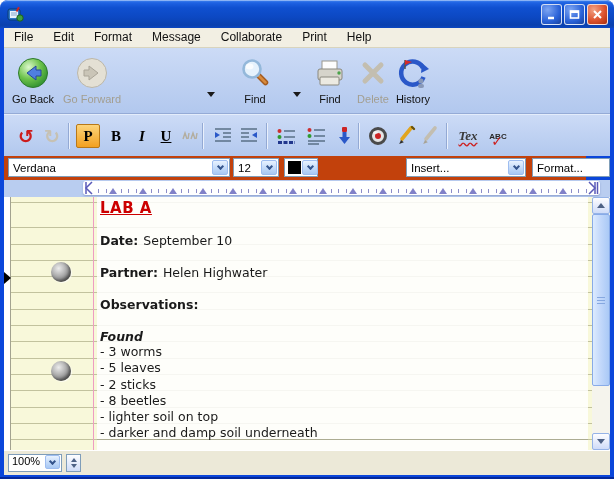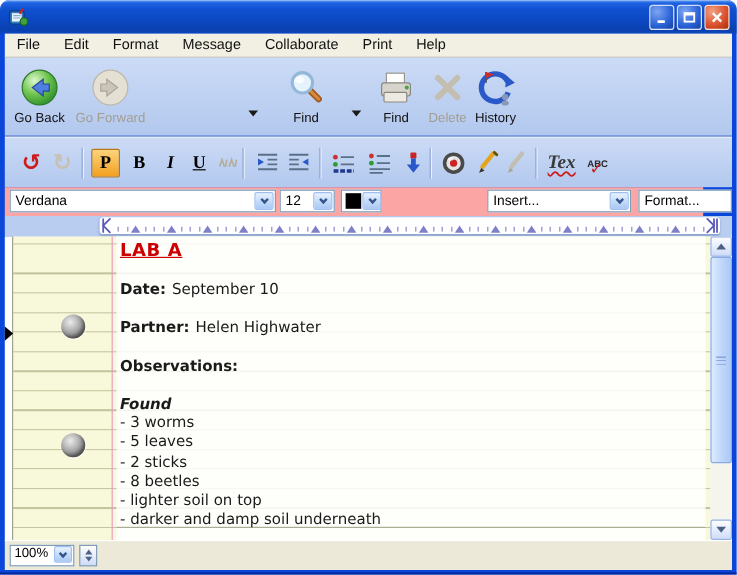--- a/index.html
+++ b/index.html
@@ -42,28 +42,28 @@
     background:linear-gradient(180deg,#ccdbf6,#b2c8ee); border-top:1px solid #e4edfb; }
   .fbtn { position:absolute; top:9px; width:24px; height:24px;
     display:flex; align-items:center; justify-content:center; }
   .sep { position:absolute; top:8px; width:1px; height:26px; background:#93a9d4; box-shadow:1px 0 0 #e9f0fc; }
   .glyph-undo { font-family:"DejaVu Sans",sans-serif; font-size:19px; font-weight:bold; color:#cc1c1c; line-height:1; }
   .glyph-redo { font-family:"DejaVu Sans",sans-serif; font-size:19px; font-weight:bold; color:#c6c1b3; line-height:1; }
   .ltr { font-family:"Liberation Serif",serif; font-size:15px; font-weight:bold; color:#000; }
   .p-selected { background:linear-gradient(180deg,#fdd47a,#f2a020); border:1px solid #b87818; border-radius:2px; }
   .ltr-i { font-weight:bold; font-style:italic; }
   .ltr-u { text-decoration:underline; }
-  .tex-txt { font-family:"Liberation Serif",serif; font-style:italic; font-weight:bold; font-size:16px; color:#3a3a3a;
+  .tex-txt { font-family:"Liberation Serif",serif; font-style:italic; font-weight:bold; font-size:13px; color:#3a3a3a;
     text-decoration:underline wavy #cc2020; text-underline-offset:2px; }
   .abc-wrap { position:relative; font-size:8px; font-weight:bold; color:#282828; }
   .abc-check { position:absolute; left:2px; top:1px; color:#cc2020; font-size:14px; font-weight:bold;
     font-family:"DejaVu Sans",sans-serif; }
 
   
-  .dropdownrow { position:absolute; left:4px; top:156px; width:582px; height:24px; background:#fca5a5; }
+  .dropdownrow { position:absolute; left:4px; top:156px; width:582px; height:24px; background:#c2410c; }
   .xpsel { position:absolute; top:2px; height:19px; background:#fff; border:1px solid #7f9db9;
     display:flex; align-items:center; font-size:11.5px; color:#000; }
   .xpsel .val { flex:1; padding-left:4px; white-space:nowrap; overflow:hidden; }
   .xpsel .chevbtn { width:16px; height:15px; margin-right:1px; border:1px solid #9ebdf0; border-radius:2px;
     background:linear-gradient(180deg,#e8f2ff,#c0d8f8 60%,#a8c8f4);
     display:flex; align-items:center; justify-content:center; flex:0 0 auto; }
   .chev { width:5px; height:5px; border-right:2px solid #34548c; border-bottom:2px solid #34548c;
     transform:rotate(45deg); margin-top:-2px; }
   .swatch { width:13px; height:13px; background:#000; margin-left:3px; flex:0 0 auto; }
 

